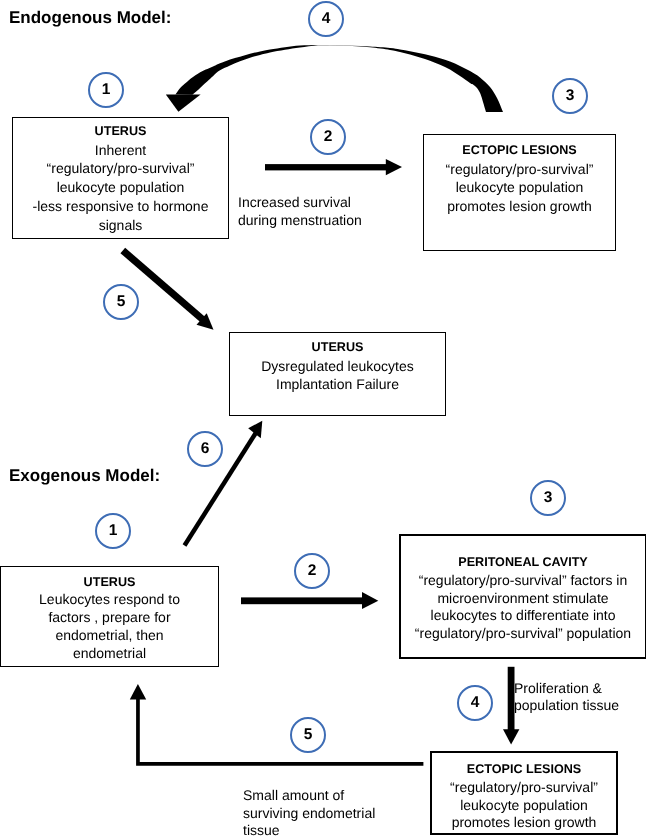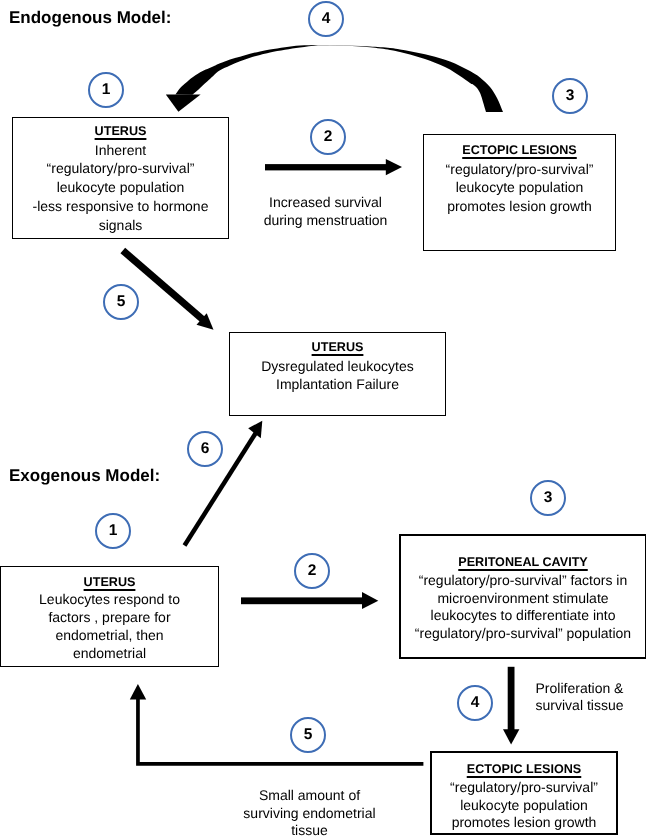--- a/index.html
+++ b/index.html
@@ -5,28 +5,28 @@
   html,body{margin:0;padding:0;background:#ffffff;}
   body{width:646px;height:837px;position:relative;overflow:hidden;
        font-family:"Liberation Sans",sans-serif;color:#000;
        -webkit-font-smoothing:antialiased;text-rendering:geometricPrecision;}
   .stage{position:absolute;left:0;top:0;width:646px;height:837px;}
   .svgl{position:absolute;left:0;top:0;width:646px;height:837px;}
   .hdr{position:absolute;font-weight:bold;font-size:17px;}
   .box{position:absolute;border:1.8px solid #000;background:#fff;box-sizing:border-box;
        display:flex;flex-direction:column;align-items:center;
        font-size:14px;line-height:18.7px;}
-  .box .ttl{font-weight:bold;text-decoration:underline;font-size:12.6px;line-height:18.7px;
+  .box .ttl{font-weight:bold;font-size:12.6px;line-height:18.7px;
             text-underline-offset:2.5px;text-decoration-thickness:1.8px;}
   .box p{margin:0;text-align:center;white-space:nowrap;}
   .circ{position:absolute;border:2.2px solid #3E6DB5;border-radius:50%;
         display:flex;align-items:center;justify-content:center;
         font-weight:bold;background:transparent;font-size:15.5px;
         line-height:1;padding-bottom:1px;box-sizing:border-box;z-index:5;}
-  .lbl{position:absolute;text-align:center;white-space:nowrap;}
+  .lbl{position:absolute;white-space:nowrap;}
 </style>
 </head>
 <body>
 
 <div class="stage">
 
   <svg class="svgl" viewBox="0 0 646 837" xmlns="http://www.w3.org/2000/svg">
 
     <g fill="#000" stroke="none">
       <path d="M175.4 94.4C176.2 93.3 176.8 92.4 177.7 91.2C178.6 90.0 179.9 88.4 181.1 87.1C182.3 85.8 183.7 84.8 185.0 83.6C186.3 82.4 187.5 81.3 188.8 80.2C190.1 79.1 191.5 78.1 193.0 77.0C194.5 75.9 196.3 74.8 197.9 73.8C199.5 72.8 200.8 71.9 202.7 71.0C204.5 70.1 207.0 69.2 209.0 68.3C211.0 67.4 212.8 66.6 214.6 65.8C216.4 65.0 217.4 64.3 220.0 63.3C222.6 62.2 226.7 60.6 230.0 59.5C233.3 58.4 236.7 57.7 240.0 56.7C243.3 55.8 246.7 54.7 250.0 53.8C253.3 52.9 256.7 52.2 260.0 51.5C263.3 50.8 265.8 50.3 270.0 49.6C274.2 48.9 280.0 48.0 285.0 47.3C290.0 46.6 294.5 46.0 300.0 45.6C305.5 45.2 312.2 45.1 318.0 45.0C323.8 44.9 329.3 45.1 335.0 45.2C340.7 45.3 346.2 45.6 352.0 45.8C357.8 46.0 363.7 46.2 370.0 46.6C376.3 47.0 385.0 47.5 390.0 48.0C395.0 48.5 396.7 48.9 400.0 49.4C403.3 49.9 406.7 50.6 410.0 51.2C413.3 51.8 416.7 52.5 420.0 53.2C423.3 53.9 426.7 54.6 430.0 55.5C433.3 56.4 436.7 57.3 440.0 58.3C443.3 59.3 446.7 60.3 450.0 61.6C453.3 62.9 456.7 64.3 460.0 65.9C463.3 67.5 466.7 69.1 470.0 71.0C473.3 72.9 476.7 74.8 480.0 77.5C483.3 80.2 487.2 83.6 490.0 87.0C492.8 90.4 494.8 93.8 497.0 98.0C499.2 102.2 501.0 107.3 503.0 112.0L486.0 112.0C485.0 108.7 483.9 105.0 483.0 102.0C482.1 99.0 481.5 96.3 480.5 94.0C479.5 91.7 478.2 89.6 477.0 88.0C475.8 86.4 474.2 85.3 473.0 84.5C471.8 83.7 472.2 84.4 470.0 83.0C467.8 81.6 463.3 78.2 460.0 76.0C456.7 73.8 453.3 71.4 450.0 69.5C446.7 67.6 443.3 66.3 440.0 64.8C436.7 63.3 433.3 61.9 430.0 60.7C426.7 59.5 423.3 58.5 420.0 57.4C416.7 56.3 413.3 55.3 410.0 54.4C406.7 53.5 403.3 52.8 400.0 52.0C396.7 51.2 395.0 50.7 390.0 49.9C385.0 49.1 376.3 48.0 370.0 47.3C363.7 46.6 357.8 46.2 352.0 45.9C346.2 45.6 340.7 45.5 335.0 45.4C329.3 45.3 323.8 44.9 318.0 45.3C312.2 45.7 305.5 46.9 300.0 47.6C294.5 48.4 290.0 49.0 285.0 49.8C280.0 50.6 274.2 51.6 270.0 52.5C265.8 53.4 263.3 54.0 260.0 54.9C256.7 55.8 253.3 56.6 250.0 57.7C246.7 58.8 243.3 60.0 240.0 61.3C236.7 62.6 233.3 64.1 230.0 65.6C226.7 67.1 222.8 68.6 220.0 70.3C217.2 72.0 215.0 74.3 213.2 75.9C211.4 77.5 210.4 78.4 209.0 79.7C207.6 81.0 206.2 82.3 204.8 83.6C203.4 84.9 202.0 86.1 200.6 87.4C199.2 88.7 197.9 90.0 196.5 91.2C195.1 92.4 193.7 93.5 192.3 94.7Z"></path>
@@ -124,21 +124,21 @@
   <div class="circ" style="left:530px;top:480px;width:36px;height:36px">3</div>
   <div class="circ" style="left:457px;top:685px;width:36px;height:36px">4</div>
   <div class="circ" style="left:290px;top:717px;width:36px;height:36px">5</div>
 
   <div class="lbl" style="left:238px;top:194px;width:175px;font-size:14px;line-height:17.6px">
     <div>Increased survival</div>
     <div>during menstruation</div>
   </div>
   <div class="lbl" style="left:514px;top:680px;width:131px;font-size:14px;line-height:17.2px">
     <div>Proliferation &amp;</div>
-    <div>survival tissue</div>
+    <div>population tissue</div>
   </div>
   <div class="lbl" style="left:243px;top:787px;width:133px;font-size:14px;line-height:17.6px">
     <div>Small amount of</div>
     <div>surviving endometrial</div>
     <div>tissue</div>
   </div>
 
 </div>
 
 </body></html>

